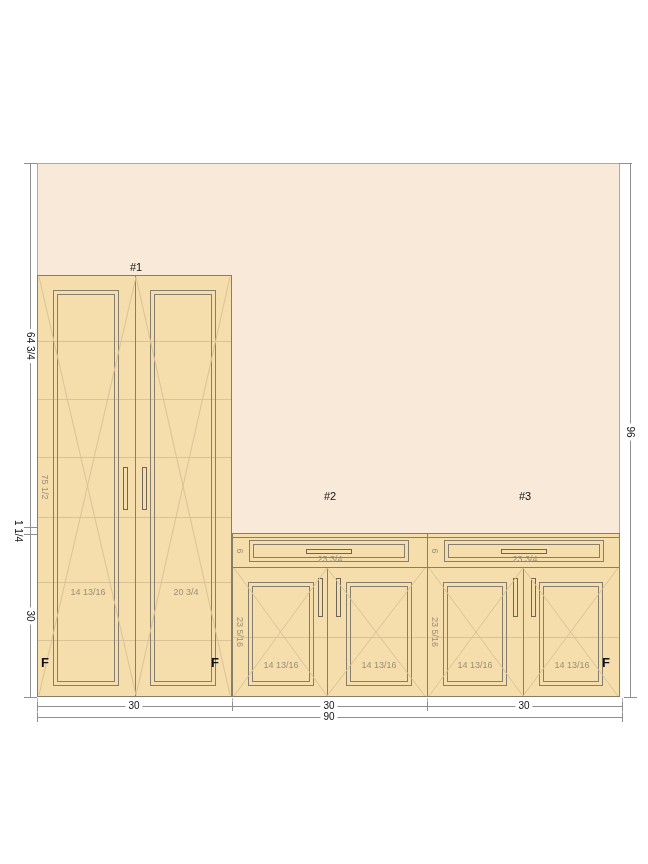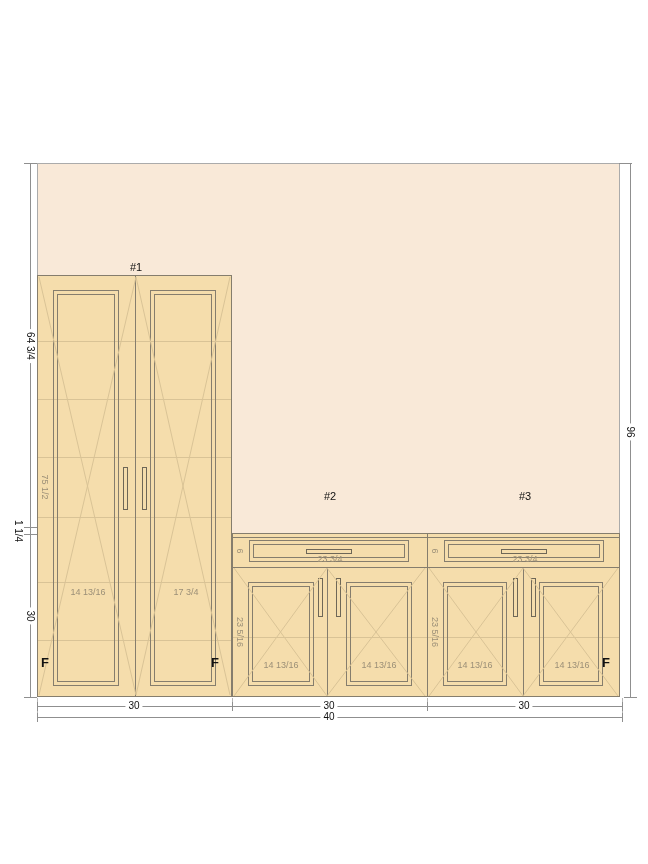--- a/index.html
+++ b/index.html
@@ -118,21 +118,21 @@
       <line x1="523" y1="696" x2="618" y2="568"></line>
     </g>
   </svg>
 
   <div class="cab-label" style="left:136px;top:267px;">#1</div>
   <div class="cab-label" style="left:330px;top:496px;">#2</div>
   <div class="cab-label" style="left:525px;top:496px;">#3</div>
 
   <div class="gray-text rot" style="left:44px;top:487px;">75 1/2</div>
   <div class="gray-text" style="left:88px;top:592px;">14 13/16</div>
-  <div class="gray-text" style="left:186px;top:592px;">17 3/4</div>
+  <div class="gray-text" style="left:186px;top:592px;">20 3/4</div>
 
   <div class="gray-text rot" style="left:239px;top:551px;">6</div>
   <div class="gray-text" style="left:330px;top:559px;">23 3/4</div>
   <div class="gray-text rot" style="left:239px;top:632px;">23 5/16</div>
   <div class="gray-text" style="left:281px;top:665px;">14 13/16</div>
   <div class="gray-text" style="left:379px;top:665px;">14 13/16</div>
 
   <div class="gray-text rot" style="left:434px;top:551px;">6</div>
   <div class="gray-text" style="left:525px;top:559px;">23 3/4</div>
   <div class="gray-text rot" style="left:434px;top:632px;">23 5/16</div>
@@ -167,15 +167,15 @@
   <div class="tick-v" style="left:232px;top:702px;"></div>
   <div class="tick-v" style="left:427px;top:702px;"></div>
   <div class="tick-v" style="left:622px;top:702px;"></div>
   <div class="dim-text" style="left:134px;top:706px;">30</div>
   <div class="dim-text" style="left:329px;top:706px;">30</div>
   <div class="dim-text" style="left:524px;top:706px;">30</div>
 
   <div class="hdim" style="left:37px;top:717px;width:586px;"></div>
   <div class="tick-v" style="left:37px;top:713px;"></div>
   <div class="tick-v" style="left:622px;top:713px;"></div>
-  <div class="dim-text" style="left:329px;top:717px;">40</div>
+  <div class="dim-text" style="left:329px;top:717px;">90</div>
 
 </div>
 
 </body></html>

